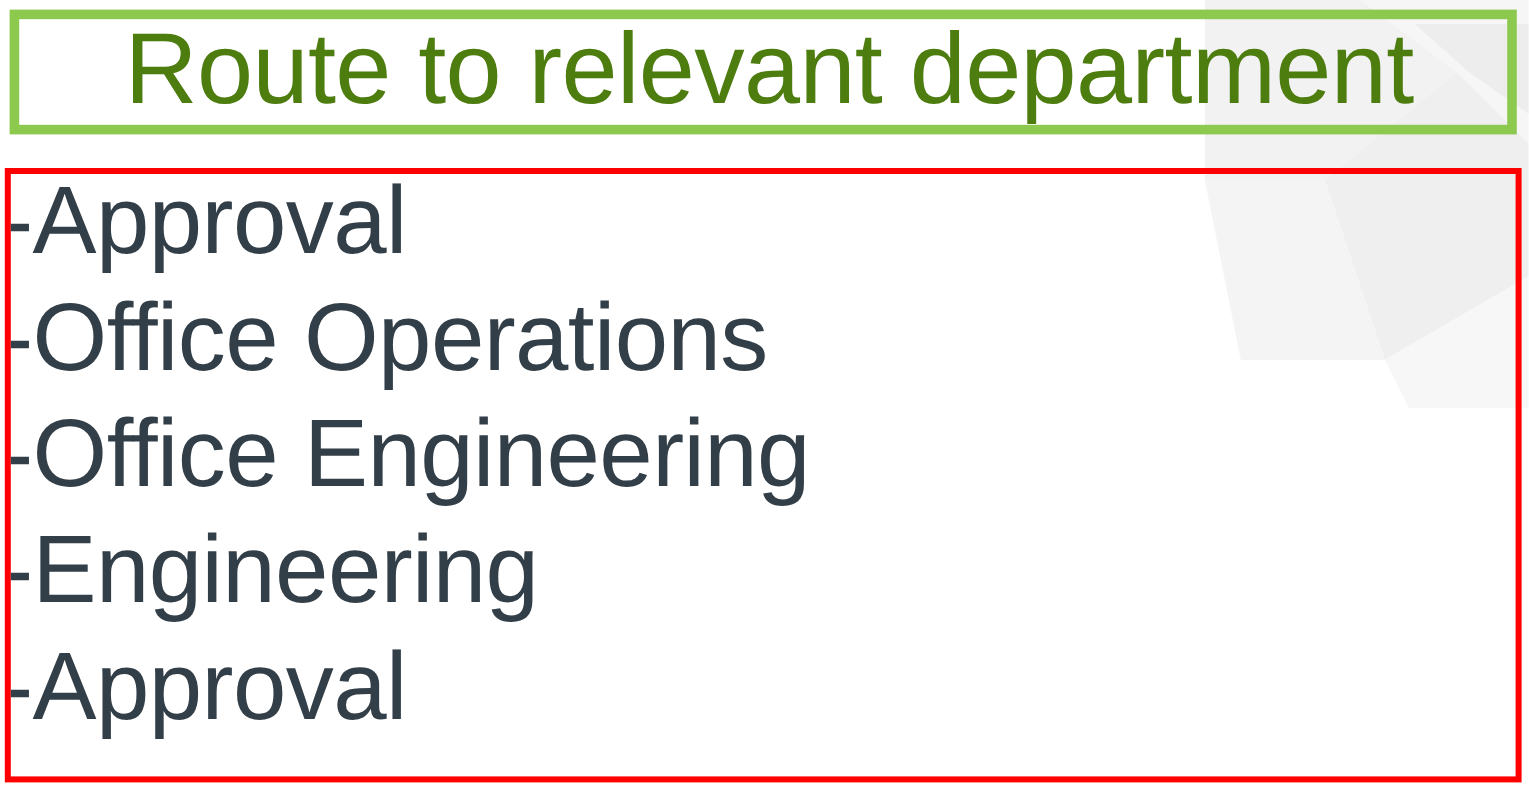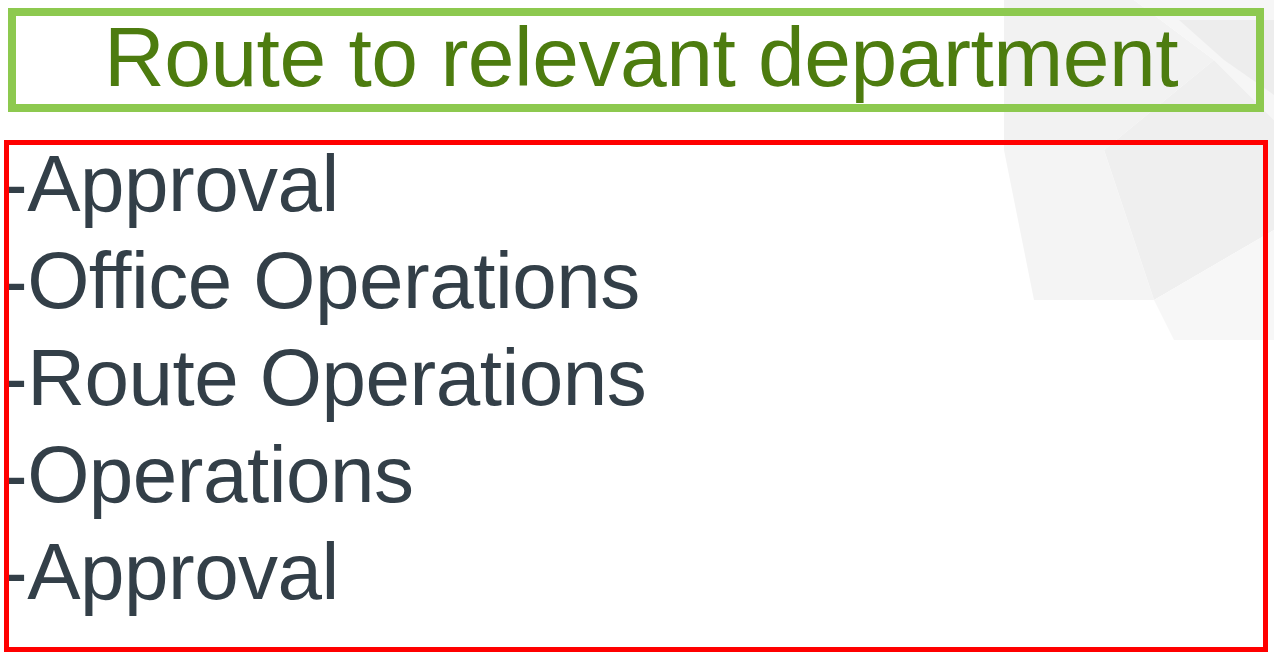--- a/index.html
+++ b/index.html
@@ -113,22 +113,22 @@
     <div id="title-text">Route to relevant department</div>
   </div>
 
   <div id="list-box">
     <ul id="list">
 
       <li><span class="dash">-</span><span>Approval</span></li>
 
       <li><span class="dash">-</span><span>Office Operations</span></li>
 
-      <li><span class="dash">-</span><span>Route Operations</span></li>
+      <li><span class="dash">-</span><span>Office Engineering</span></li>
 
-      <li><span class="dash">-</span><span>Operations</span></li>
+      <li><span class="dash">-</span><span>Engineering</span></li>
 
       <li><span class="dash">-</span><span>Approval</span></li>
 
     </ul>
   </div>
 
 </div>
 
 </body></html>

